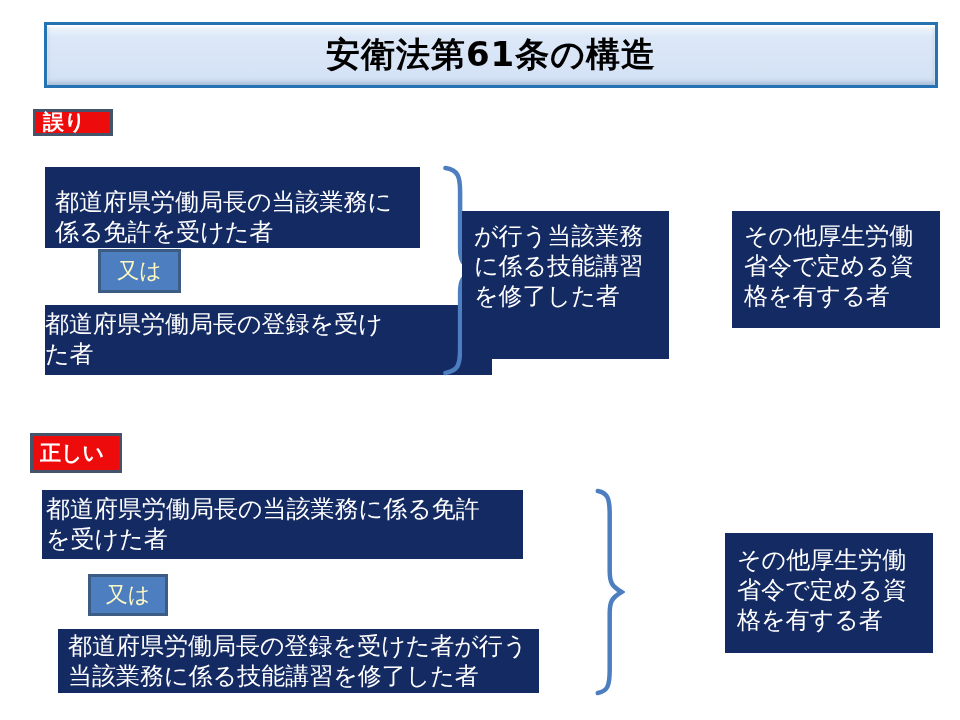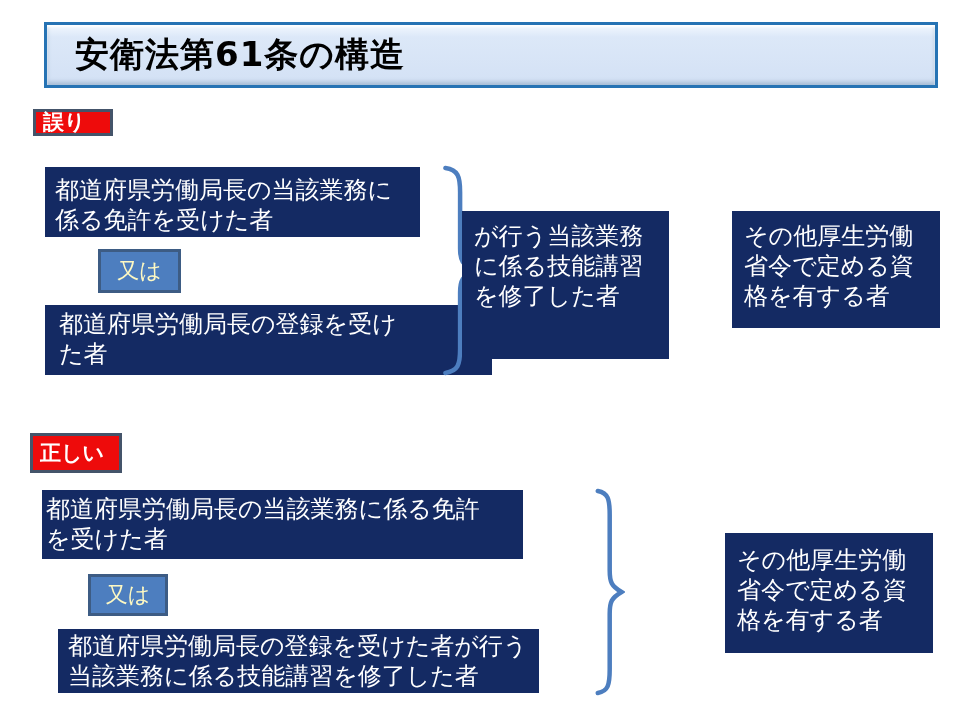--- a/index.html
+++ b/index.html
@@ -6,39 +6,39 @@
   .slide{
     position:relative;width:960px;height:720px;background:#ffffff;
     font-family:"DejaVu Sans","Liberation Sans",sans-serif;overflow:hidden;
   }
   
   .title-box{
     position:absolute;left:44px;top:22px;width:894px;height:66px;
     box-sizing:border-box;border:3px solid #2673b4;
     background:linear-gradient(180deg,#f2f8fe 0%,#dce8f8 20%,#d3e1f5 100%);
     box-shadow:inset 0 2px 2px rgba(255,255,255,.95), inset 0 -3px 4px rgba(31,78,121,.25);
-    display:flex;align-items:center;padding-left:28px;
+    display:flex;align-items:center;justify-content:center;
   }
   .title-text{font-size:34px;font-weight:bold;color:#000;letter-spacing:1px;}
   
   .tag{
     position:absolute;background:#ee0b0b;border:3px solid #44546a;
     box-sizing:border-box;color:#ffffff;font-weight:bold;font-size:21px;
     display:flex;align-items:center;padding-left:7px;line-height:1;
   }
   .tag-wrong{left:33px;top:109px;width:80px;height:27px;}
   .tag-correct{left:30px;top:433px;width:92px;height:40px;}
   
   .navy{
     position:absolute;background:#142a63;color:#ffffff;
     font-size:24px;line-height:1.25;white-space:pre-line;
     box-sizing:border-box;text-align:left;
   }
-  .box-w-license{left:45px;top:167px;width:375px;height:70px;padding:8px 10px;}
-  .box-w-reg{left:45px;top:305px;width:447px;height:70px;padding:4px 14px;}
+  .box-w-license{left:45px;top:167px;width:375px;height:81px;padding:20px 10px;}
+  .box-w-reg{left:45px;top:305px;width:447px;height:70px;padding:4px 0;}
   .box-w-training{left:462px;top:211px;width:207px;height:148px;padding:10px 12px;}
   .box-w-other{left:732px;top:211px;width:208px;height:117px;padding:10px 12px;}
   .box-c-license{left:42px;top:490px;width:481px;height:69px;padding:4px 4px;}
   .box-c-regtrain{left:42px;top:629px;width:481px;height:64px;padding:2px 10px;margin-left:16px;}
   .box-c-other{left:725px;top:533px;width:208px;height:120px;padding:12px 12px;}
   
   .or{
     position:absolute;background:#4d7ebf;border:3px solid #3d5c84;
     box-sizing:border-box;color:#fef9c3;font-size:22px;
     display:flex;align-items:center;justify-content:center;line-height:1;

